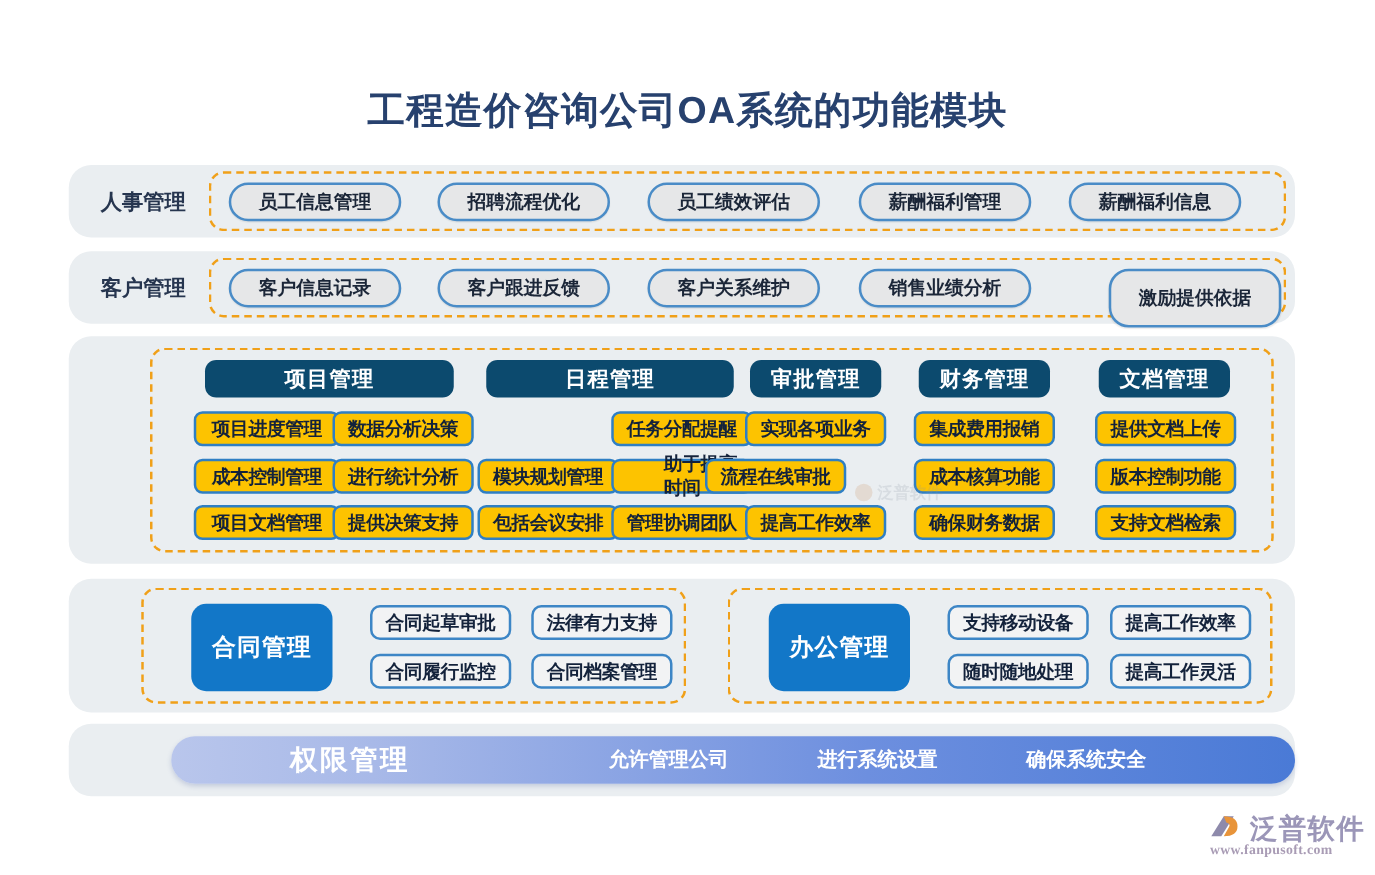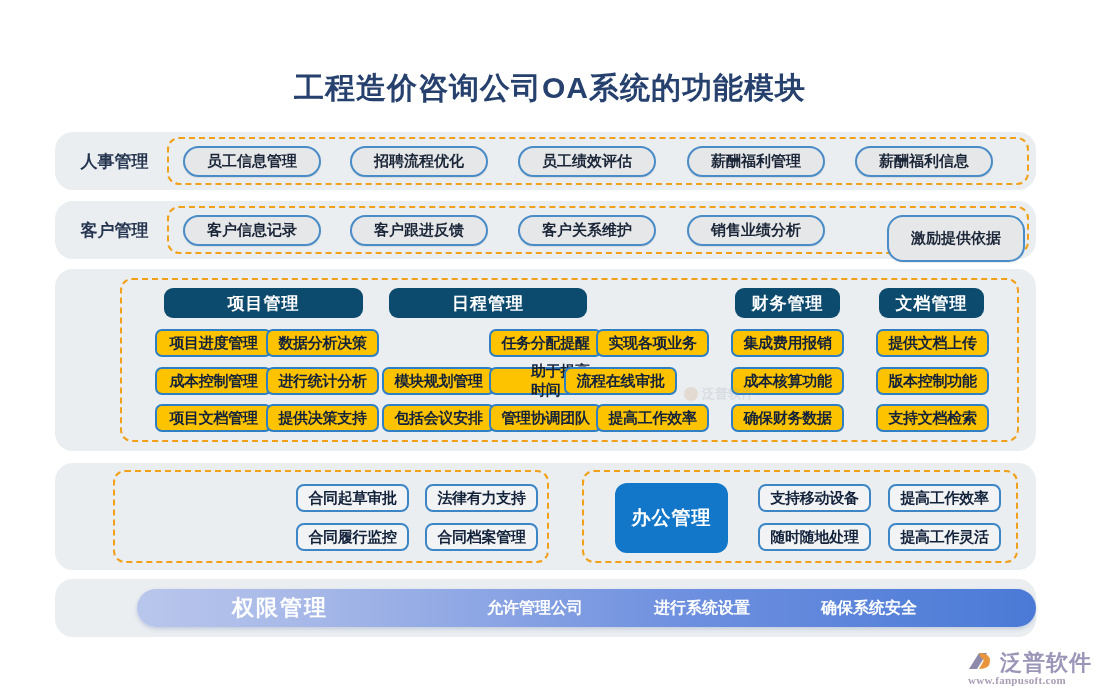--- a/index.html
+++ b/index.html
@@ -165,20 +165,21 @@
   <div class="pill" style="left:350px; top:215px; width:138px; height:31px;">客户跟进反馈</div>
   <div class="pill" style="left:518px; top:215px; width:138px; height:31px;">客户关系维护</div>
   <div class="pill" style="left:687px; top:215px; width:138px; height:31px;">销售业绩分析</div>
   <div class="pill" style="left:887px; top:215px; width:138px; height:47px;">激励提供依据</div>
 
   <div class="card" style="left:55px; top:269px; width:981px; height:182px;"></div>
   <div class="dashed" style="left:120px; top:278px; width:899px; height:164px;"></div>
 
   <div class="colhead" style="left:164px; top:288px; width:199px; height:30px;">项目管理</div>
   <div class="colhead" style="left:389px; top:288px; width:198px; height:30px;">日程管理</div>
+  <div class="colhead" style="left:600px; top:288px; width:105px; height:30px;">审批管理</div>
   <div class="colhead" style="left:735px; top:288px; width:105px; height:30px;">财务管理</div>
   <div class="colhead" style="left:879px; top:288px; width:105px; height:30px;">文档管理</div>
 
   <div class="ybox" style="left:155px; top:329px; width:117px; height:28px;">项目进度管理</div>
   <div class="ybox" style="left:155px; top:367px; width:117px; height:28px;">成本控制管理</div>
   <div class="ybox" style="left:155px; top:404px; width:117px; height:28px;">项目文档管理</div>
 
   <div class="ybox" style="left:266px; top:329px; width:113px; height:28px;">数据分析决策</div>
   <div class="ybox" style="left:266px; top:367px; width:113px; height:28px;">进行统计分析</div>
   <div class="ybox" style="left:266px; top:404px; width:113px; height:28px;">提供决策支持</div>
@@ -203,20 +204,21 @@
   <div class="ybox" style="left:876px; top:404px; width:113px; height:28px;">支持文档检索</div>
 
   <div class="watermark">
     <span class="wmk-mark"></span>
     <span>泛普软件</span>
   </div>
 
   <div class="card" style="left:55px; top:463px; width:981px; height:107px;"></div>
 
   <div class="dashed" style="left:113px; top:470px; width:436px; height:93px;"></div>
+  <div class="blueblock" style="left:153px; top:483px; width:113px; height:70px;">合同管理</div>
   <div class="wpill" style="left:296px; top:484px; width:113px; height:28px;">合同起草审批</div>
   <div class="wpill" style="left:425px; top:484px; width:113px; height:28px;">法律有力支持</div>
   <div class="wpill" style="left:296px; top:523px; width:113px; height:28px;">合同履行监控</div>
   <div class="wpill" style="left:425px; top:523px; width:113px; height:28px;">合同档案管理</div>
 
   <div class="dashed" style="left:582px; top:470px; width:436px; height:93px;"></div>
   <div class="blueblock" style="left:615px; top:483px; width:113px; height:70px;">办公管理</div>
   <div class="wpill" style="left:758px; top:484px; width:113px; height:28px;">支持移动设备</div>
   <div class="wpill" style="left:888px; top:484px; width:113px; height:28px;">提高工作效率</div>
   <div class="wpill" style="left:758px; top:523px; width:113px; height:28px;">随时随地处理</div>

